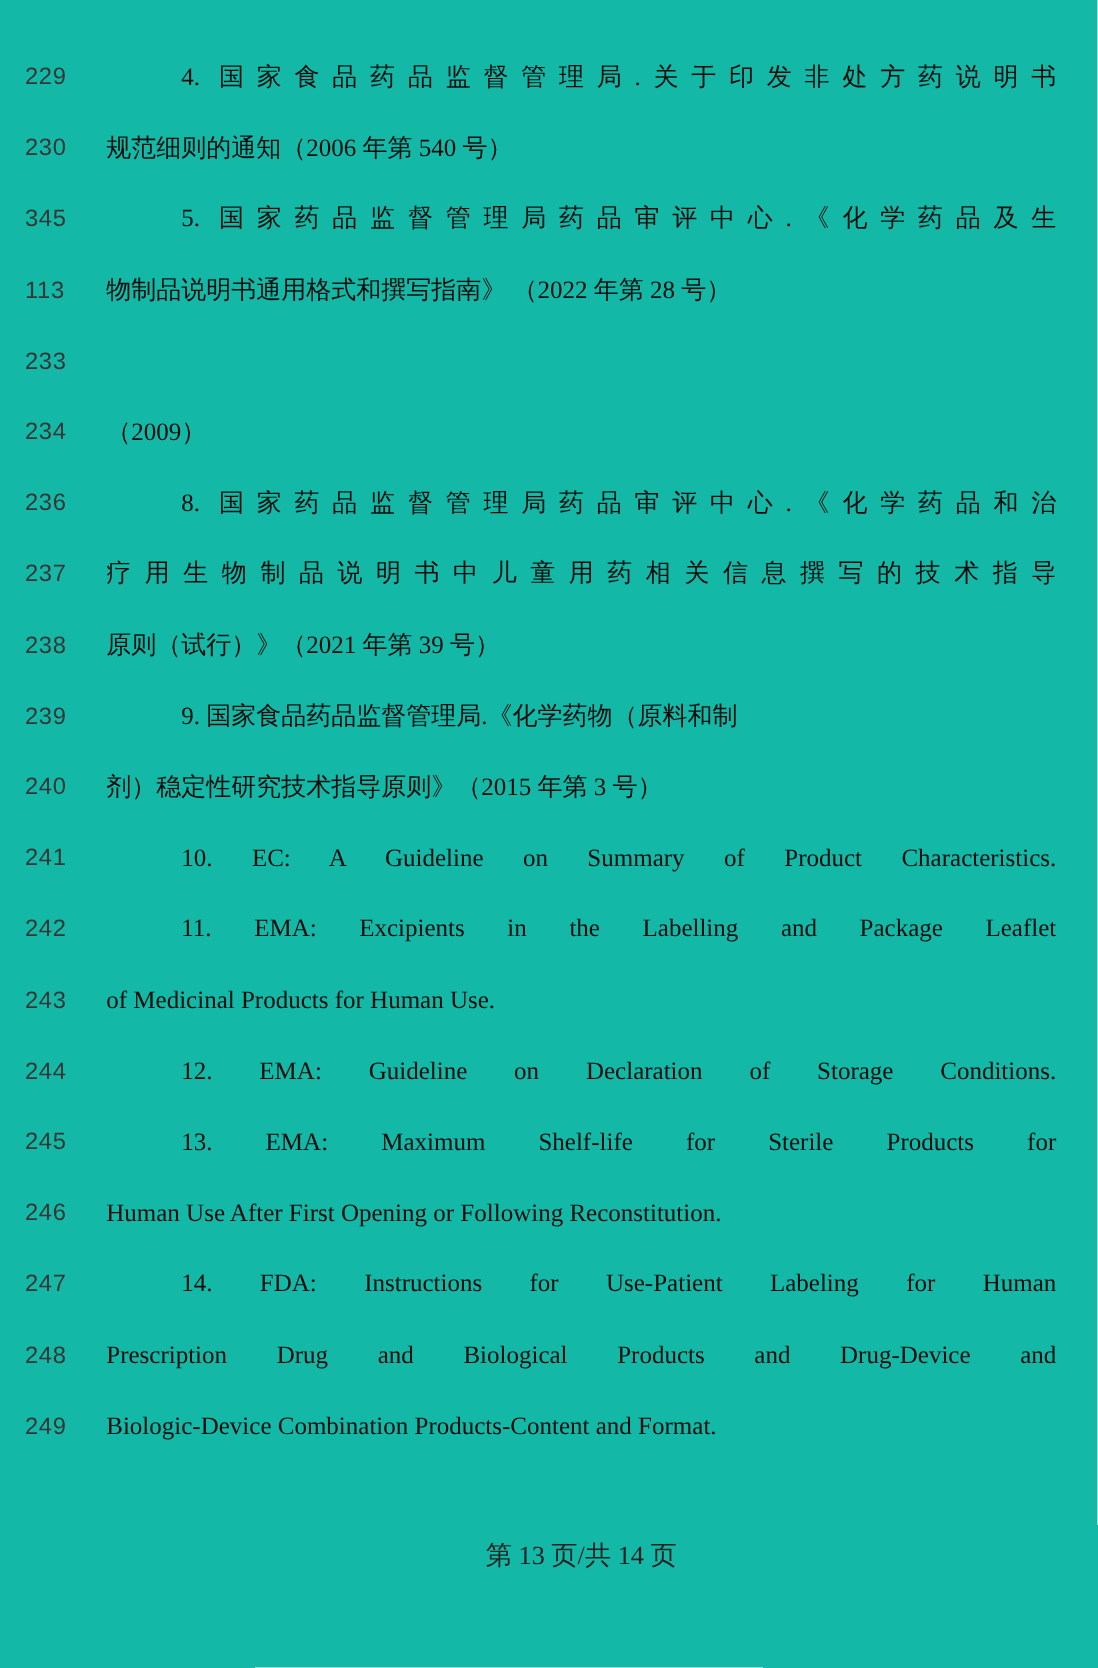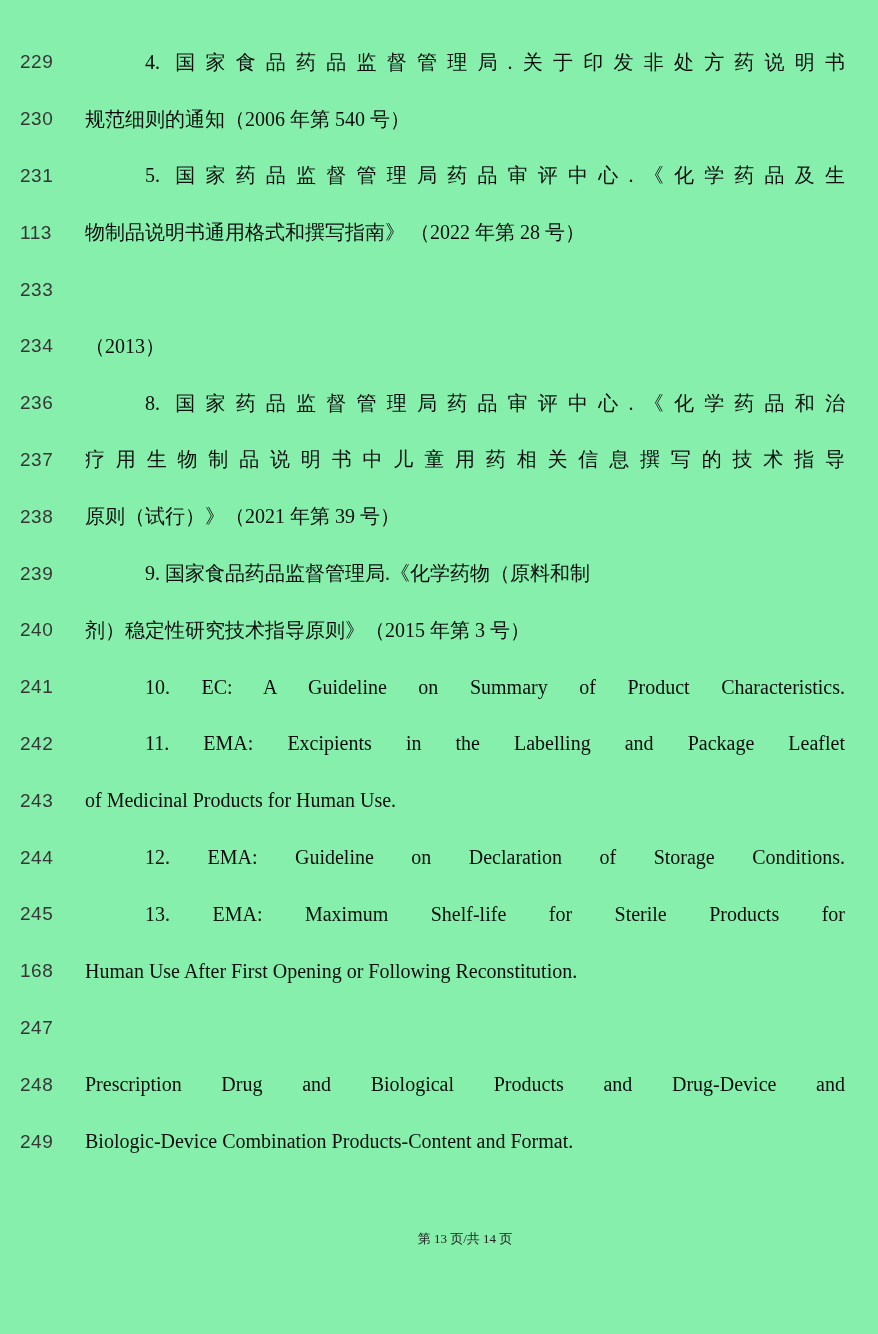--- a/index.html
+++ b/index.html
@@ -4,21 +4,21 @@
 <style>
   html, body {
     margin: 0;
     padding: 0;
     background: #ffffff;
   }
   .page {
     position: relative;
     width: 878px;
     height: 1334px;
-    background: #86efac;
+    background: #14b8a6;
     overflow: hidden;
     font-family: "Liberation Serif", serif;
     color: #111111;
   }
   .line-list {
     padding-top: 34px;
   }
   .row {
     display: flex;
     align-items: center;
@@ -48,57 +48,57 @@
   .linetext.justify {
     white-space: normal;
     text-align: justify;
     text-align-last: justify;
   }
   .footer {
     margin-left: 85px;
     width: 760px;
     margin-top: 60px;
     text-align: center;
-    font-size: 13px;
+    font-size: 21px;
     color: #222222;
     font-family: "Liberation Serif", serif;
   }
 </style>
 </head>
 <body>
 
 <div class="page">
   <div class="line-list">
   <div class="row">
     <span class="lineno">229</span>
     <div class="linetext indent justify">4. 国家食品药品监督管理局.关于印发非处方药说明书</div>
   </div>
 
   <div class="row">
     <span class="lineno">230</span>
     <div class="linetext">规范细则的通知（2006 年第 540 号）</div>
   </div>
 
   <div class="row">
-    <span class="lineno">231</span>
+    <span class="lineno">345</span>
     <div class="linetext indent justify">5. 国家药品监督管理局药品审评中心.《化学药品及生</div>
   </div>
 
   <div class="row">
     <span class="lineno">113</span>
     <div class="linetext">物制品说明书通用格式和撰写指南》 （2022 年第 28 号）</div>
   </div>
 
   <div class="row">
     <span class="lineno">233</span>
   </div>
 
   <div class="row">
     <span class="lineno">234</span>
-    <div class="linetext">（2013）</div>
+    <div class="linetext">（2009）</div>
   </div>
 
 
   <div class="row">
     <span class="lineno">236</span>
     <div class="linetext indent justify">8. 国家药品监督管理局药品审评中心.《化学药品和治</div>
   </div>
 
   <div class="row">
     <span class="lineno">237</span>
@@ -139,26 +139,27 @@
     <span class="lineno">244</span>
     <div class="linetext indent justify">12. EMA: Guideline on Declaration of Storage Conditions.</div>
   </div>
 
   <div class="row">
     <span class="lineno">245</span>
     <div class="linetext indent justify">13. EMA: Maximum Shelf-life for Sterile Products for</div>
   </div>
 
   <div class="row">
-    <span class="lineno">168</span>
+    <span class="lineno">246</span>
     <div class="linetext">Human Use After First Opening or Following Reconstitution.</div>
   </div>
 
   <div class="row">
     <span class="lineno">247</span>
+    <div class="linetext indent justify">14. FDA: Instructions for Use-Patient Labeling for Human</div>
   </div>
 
   <div class="row">
     <span class="lineno">248</span>
     <div class="linetext justify">Prescription Drug and Biological Products and Drug-Device and</div>
   </div>
 
   <div class="row">
     <span class="lineno">249</span>
     <div class="linetext">Biologic-Device Combination Products-Content and Format.</div>

